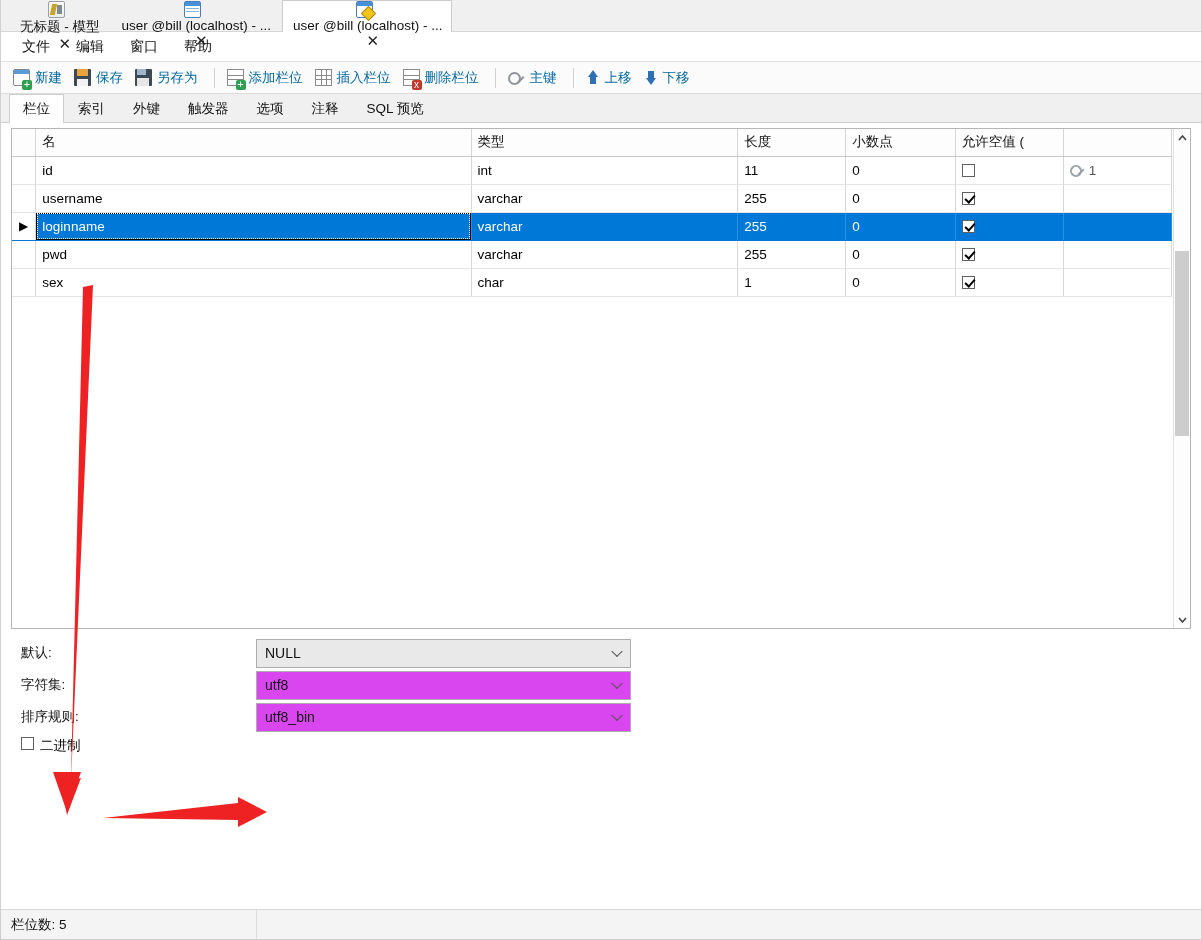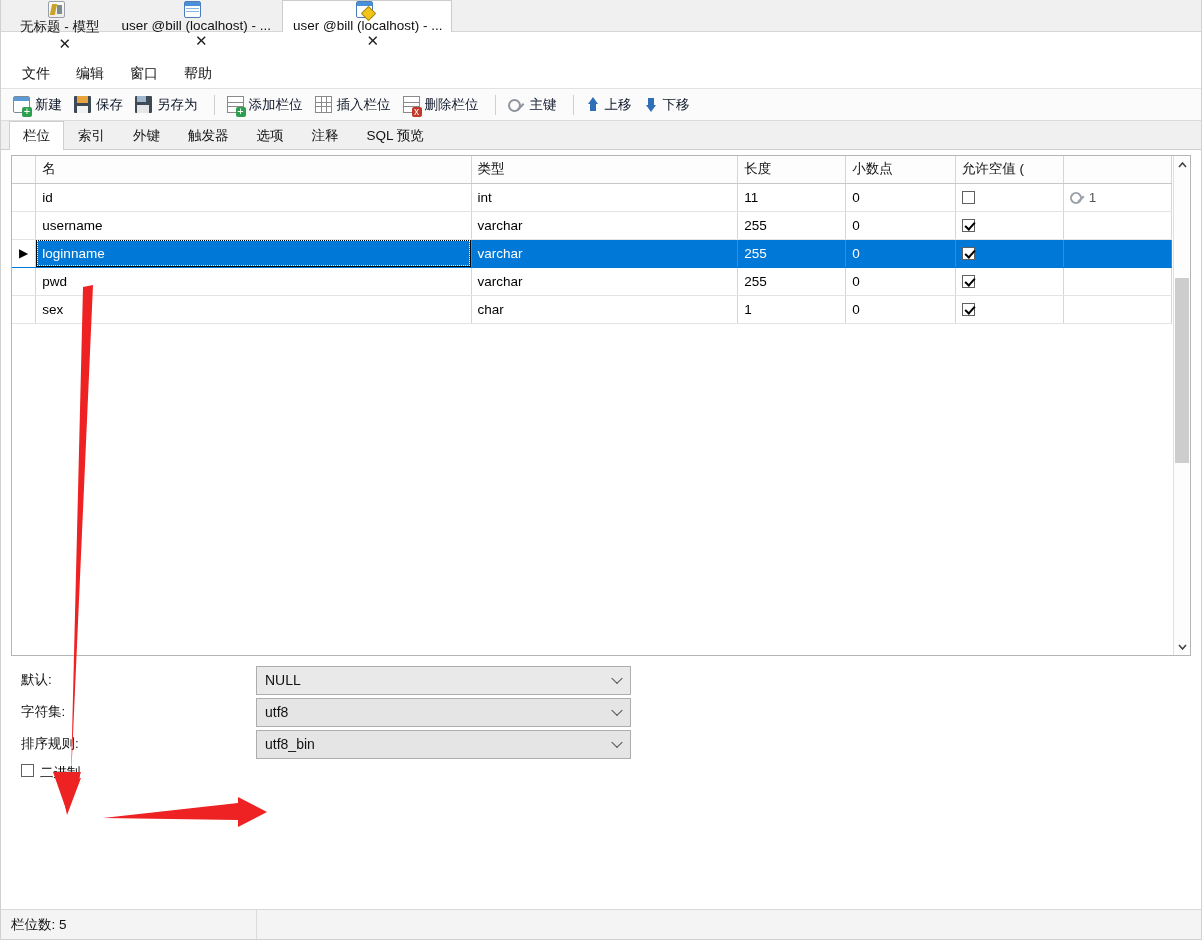--- a/index.html
+++ b/index.html
@@ -153,42 +153,41 @@
     line-height: 1;
   }
 
   
   .menubar {
     height: 30px;
     background: #ffffff;
     display: flex; align-items: center;
     padding-left: 8px;
     border-bottom: 1px solid #e2e2e2;
-    margin-top: 27px;
   }
   .menu-item {
     padding: 4px 13px;
     font-size: 14px;
     color: #111;
   }
 
   
   .toolbar {
     height: 32px;
     background: #fbfbfb;
     display: flex; align-items: center;
     padding-left: 8px;
     border-bottom: 1px solid #dcdcdc;
   }
   .tb-btn {
     display: flex; align-items: center;
     padding: 2px 8px 2px 4px;
     height: 26px;
     font-size: 13.5px;
-    color: #0f172a;
+    color: #0369a1;
     white-space: nowrap;
   }
   .tb-sep {
     width: 1px; height: 20px; background: #d0d0d0; margin: 0 8px;
   }
   .tb-ico { width: 17px; height: 17px; margin-right: 5px; position: relative; flex:0 0 auto;}
 
   
   .ico-new { background:#fff; border:1px solid #7d8a96; border-radius:2px; }
   .ico-new:before { content:""; position:absolute; left:0; top:0; right:0; height:4px; background:#5b9bd5;}
@@ -369,21 +368,21 @@
   .flabel {
     width: 245px;
     padding-left: 10px;
     font-size: 13.5px;
     color: #111;
   }
   .finput {
     width: 375px;
     height: 29px;
     border: 1px solid #adadad;
-    background: #e5e5e5;
+    background: #d946ef;
     display: flex; align-items: center;
     padding: 0 8px;
     font-size: 14px;
     color: #111;
     position: relative;
   }
   .finput.readonly { background: #e9e9e9; }
   .finput.disabled { background: #ebebeb; border-color:#c6c6c6; }
   .caret {
     position: absolute; right: 9px; top: 50%;

